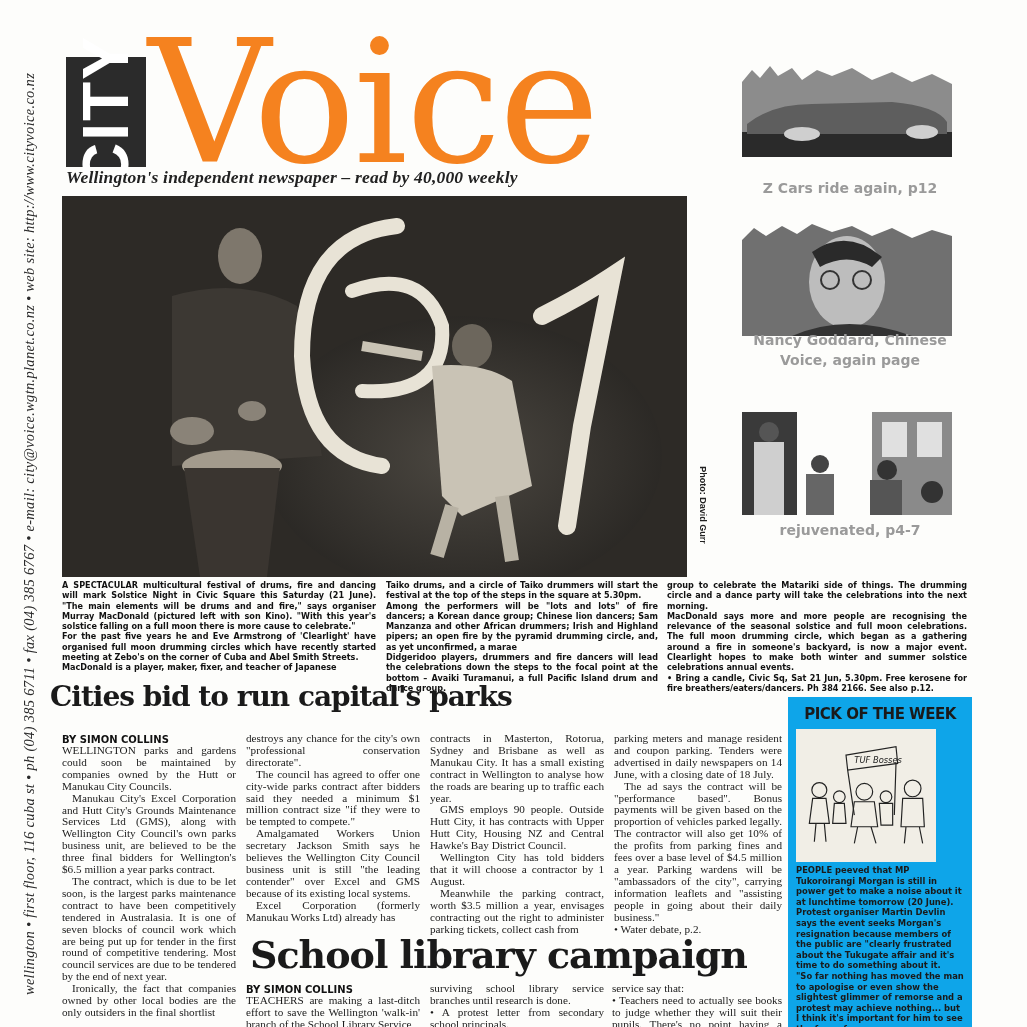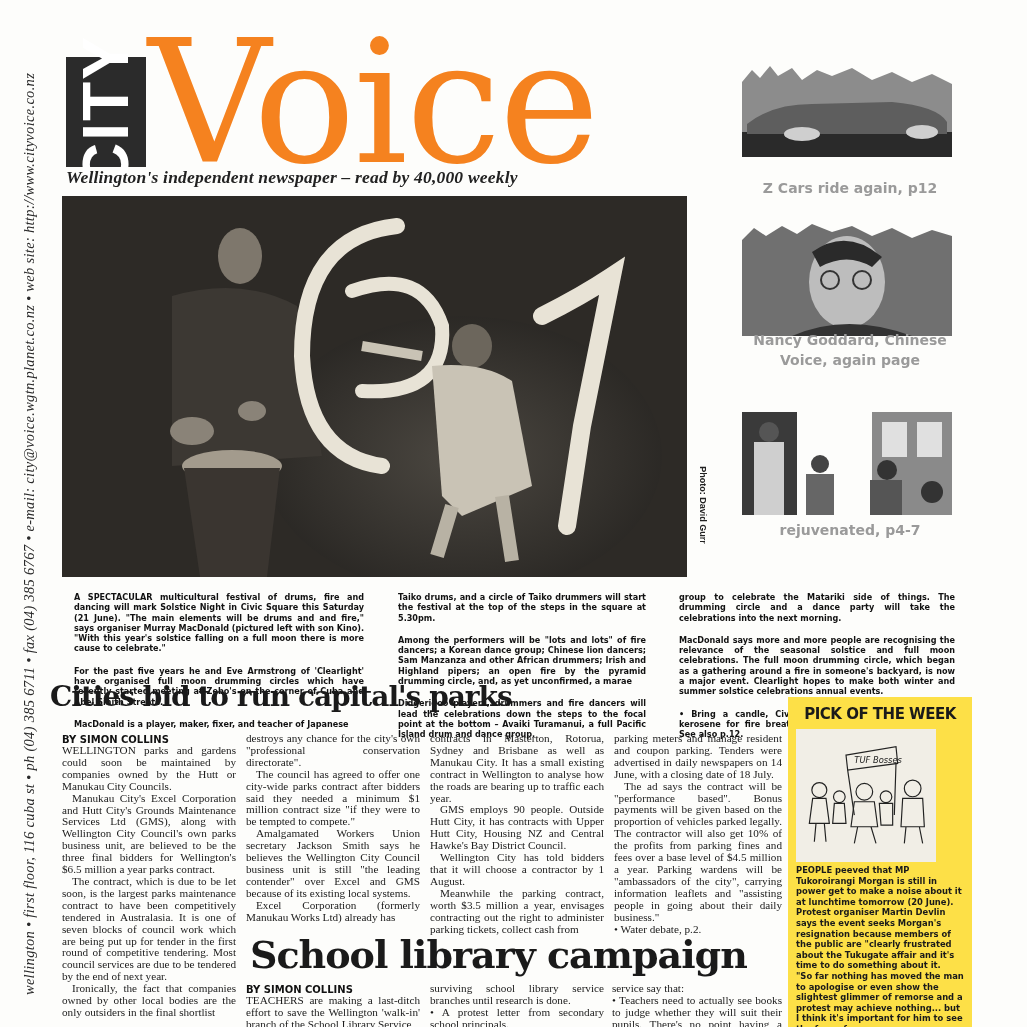--- a/index.html
+++ b/index.html
@@ -17,29 +17,29 @@
   .main-photo { left:62px; top:196px; width:625px; height:381px; background:#2a2825; overflow:hidden; }
   .main-photo svg { width:100%; height:100%; display:block; }
   .photo-credit { left:696px; top:430px; width:14px; height:150px; }
   .photo-credit span { position:absolute; left:50%; top:50%; transform:translate(-50%,-50%) rotate(90deg); white-space:nowrap; font-family:"Liberation Sans", sans-serif; font-weight:bold; font-size:9px; color:#222; }
   
   .teaser-img { background:#555; overflow:hidden; }
   .teaser-img svg { width:100%; height:100%; display:block; }
   .teaser-cap { font-family:"DejaVu Sans", sans-serif; font-weight:bold; color:#9a9a9a; text-align:center; font-size:14px; line-height:1.45; }
   
   .fest { font-family:"DejaVu Sans", sans-serif; font-size:8.1px; line-height:10.3px; color:#111; font-weight:bold; text-align:justify; }
-  .fest p { margin:12px; }
+  .fest p { margin:0; }
   
   .headline { font-family:"DejaVu Serif", serif; font-weight:bold; color:#1a1a1a; letter-spacing:-1px; line-height:1; }
   .byline { font-family:"DejaVu Sans", sans-serif; font-weight:bold; font-size:10px; color:#111; }
   .col { font-family:"Liberation Serif", serif; font-size:11.2px; line-height:11.9px; text-align:justify; color:#1a1a1a; }
   .col p { margin:0; text-indent:10px; }
   .col p.noindent { text-indent:0; }
   
-  .pick { left:788px; top:697px; width:184px; height:330px; background:#fde047; }
+  .pick { left:788px; top:697px; width:184px; height:330px; background:#0ea5e9; }
   .pick-title { position:absolute; left:0; right:0; top:8px; text-align:center; font-family:"DejaVu Sans", sans-serif; font-weight:bold; font-size:15px; color:#1a1a1a; letter-spacing:-0.5px; }
   .pick-img { position:absolute; left:8px; top:32px; width:140px; height:133px; background:#f1eee6;text-decoration:underline; }
   .pick-img svg { width:100%; height:100%; display:block; }
   .pick-text { position:absolute; left:8px; top:168px; width:168px; font-family:"DejaVu Sans", sans-serif; font-weight:bold; font-size:8.4px; line-height:10.6px; color:#1a1a1a; }
   .pick-text p { margin:0; }
 </style>
 </head>
 <body>
 
 <div class="abs side-strip">

